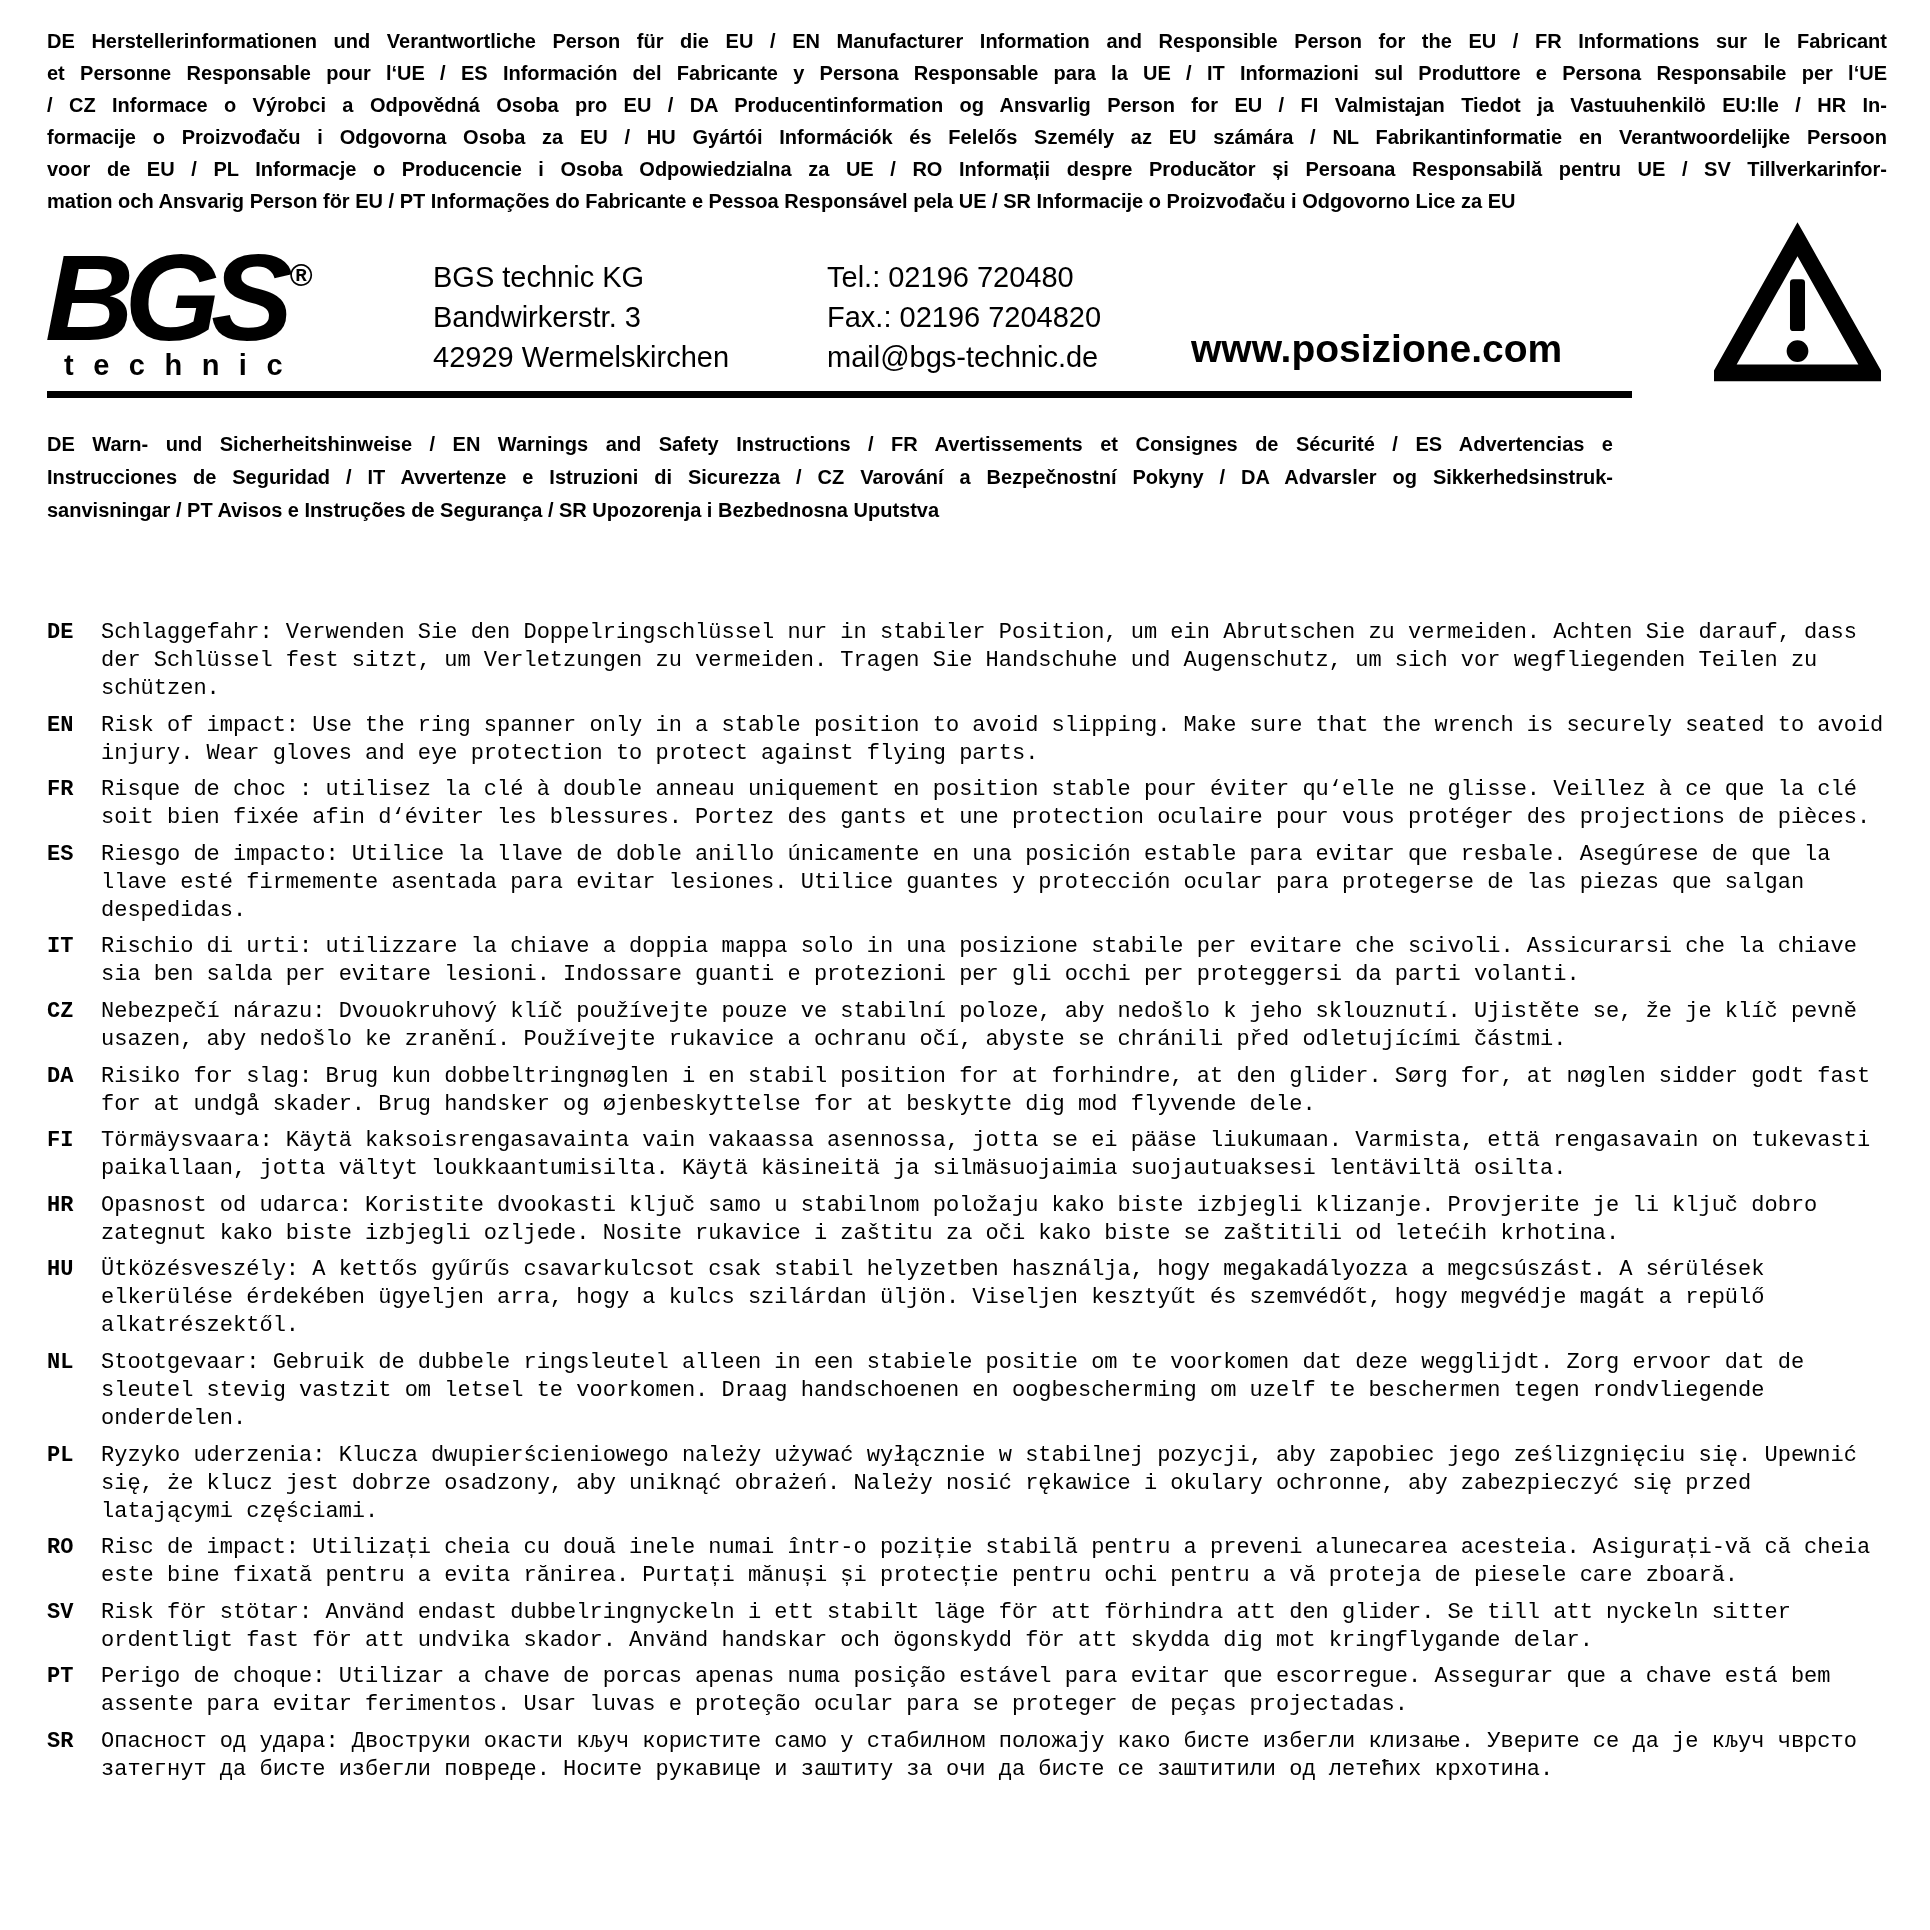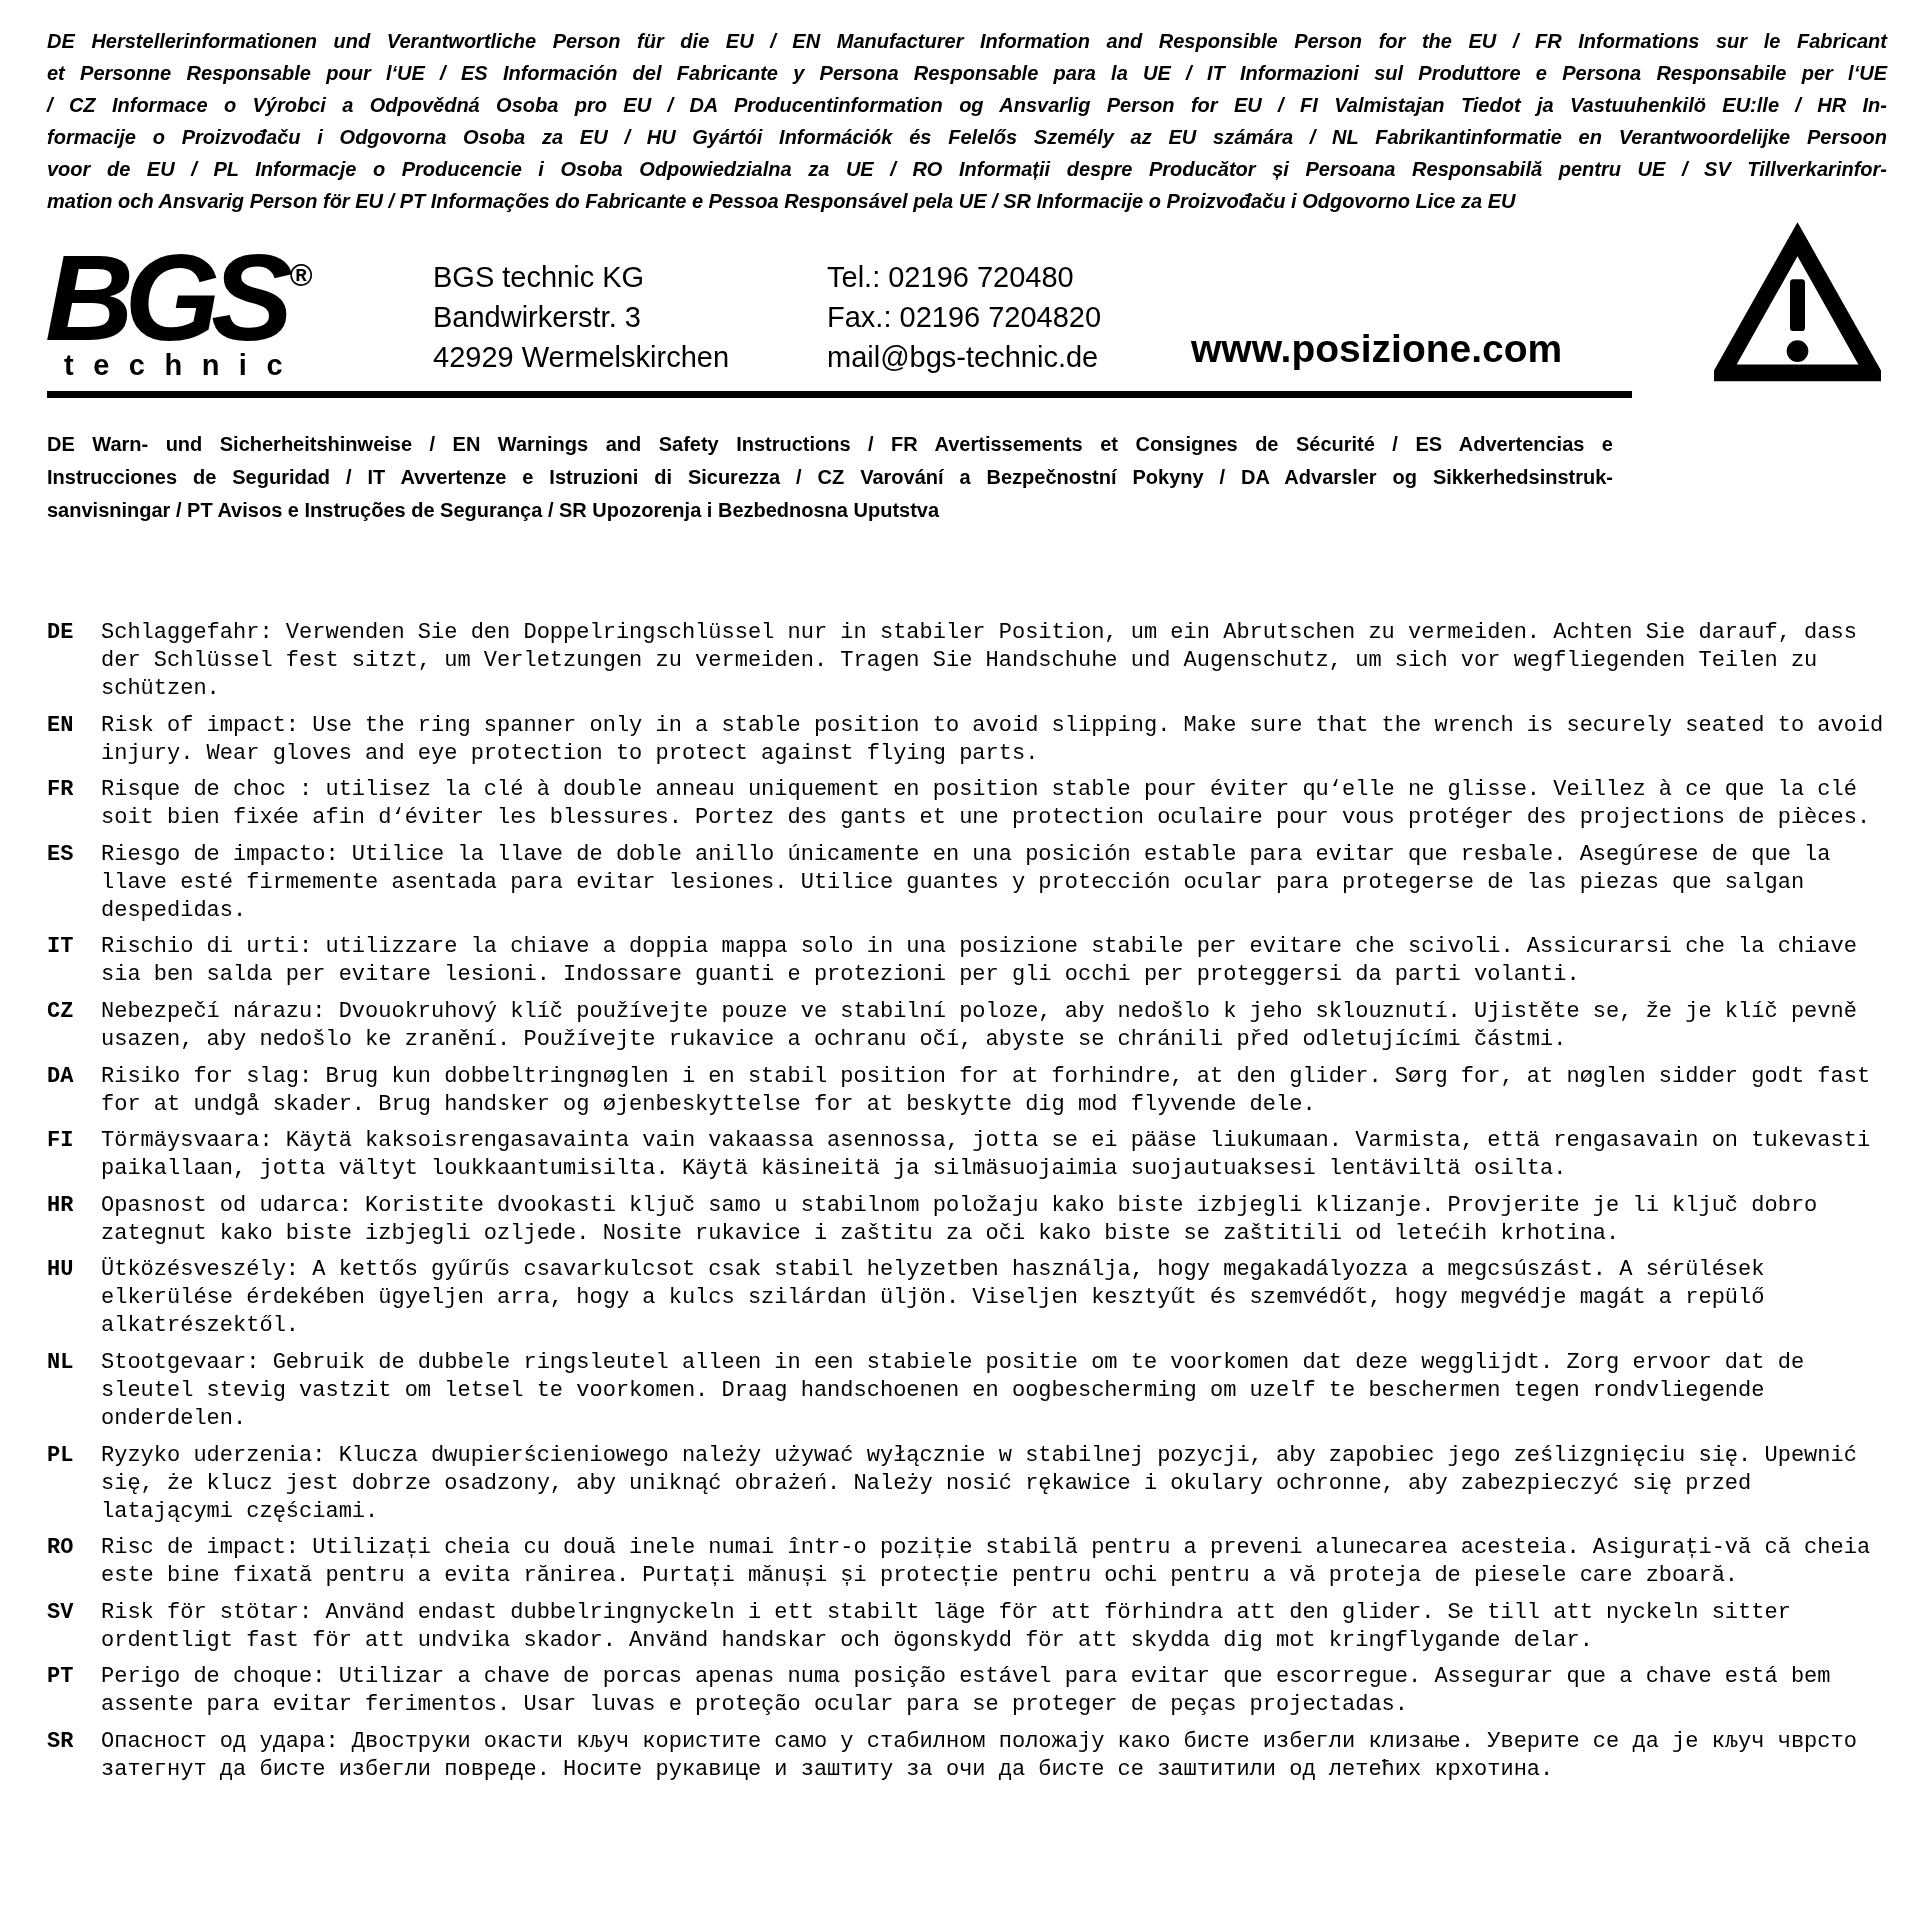--- a/index.html
+++ b/index.html
@@ -8,21 +8,21 @@
     background: #ffffff; color: #000000;
     font-family: "Liberation Sans", sans-serif;
     position: relative;
     overflow: hidden;
   }
   .page { position: absolute; inset: 0; }
 
   
   .header-top {
     position: absolute; left: 47px; top: 25px; width: 1840px;
-    font-weight: bold; font-size: 20px; line-height: 32px; font-style: italic;
+    font-weight: bold; font-size: 20px; line-height: 32px;
   }
   .hline {
     white-space: nowrap;
     text-align: justify;
     text-align-last: justify;
   }
   .hline.last { text-align-last: left; }
 
   
   .logo { position: absolute; left: 45px; top: 224px; width: 311px; }

